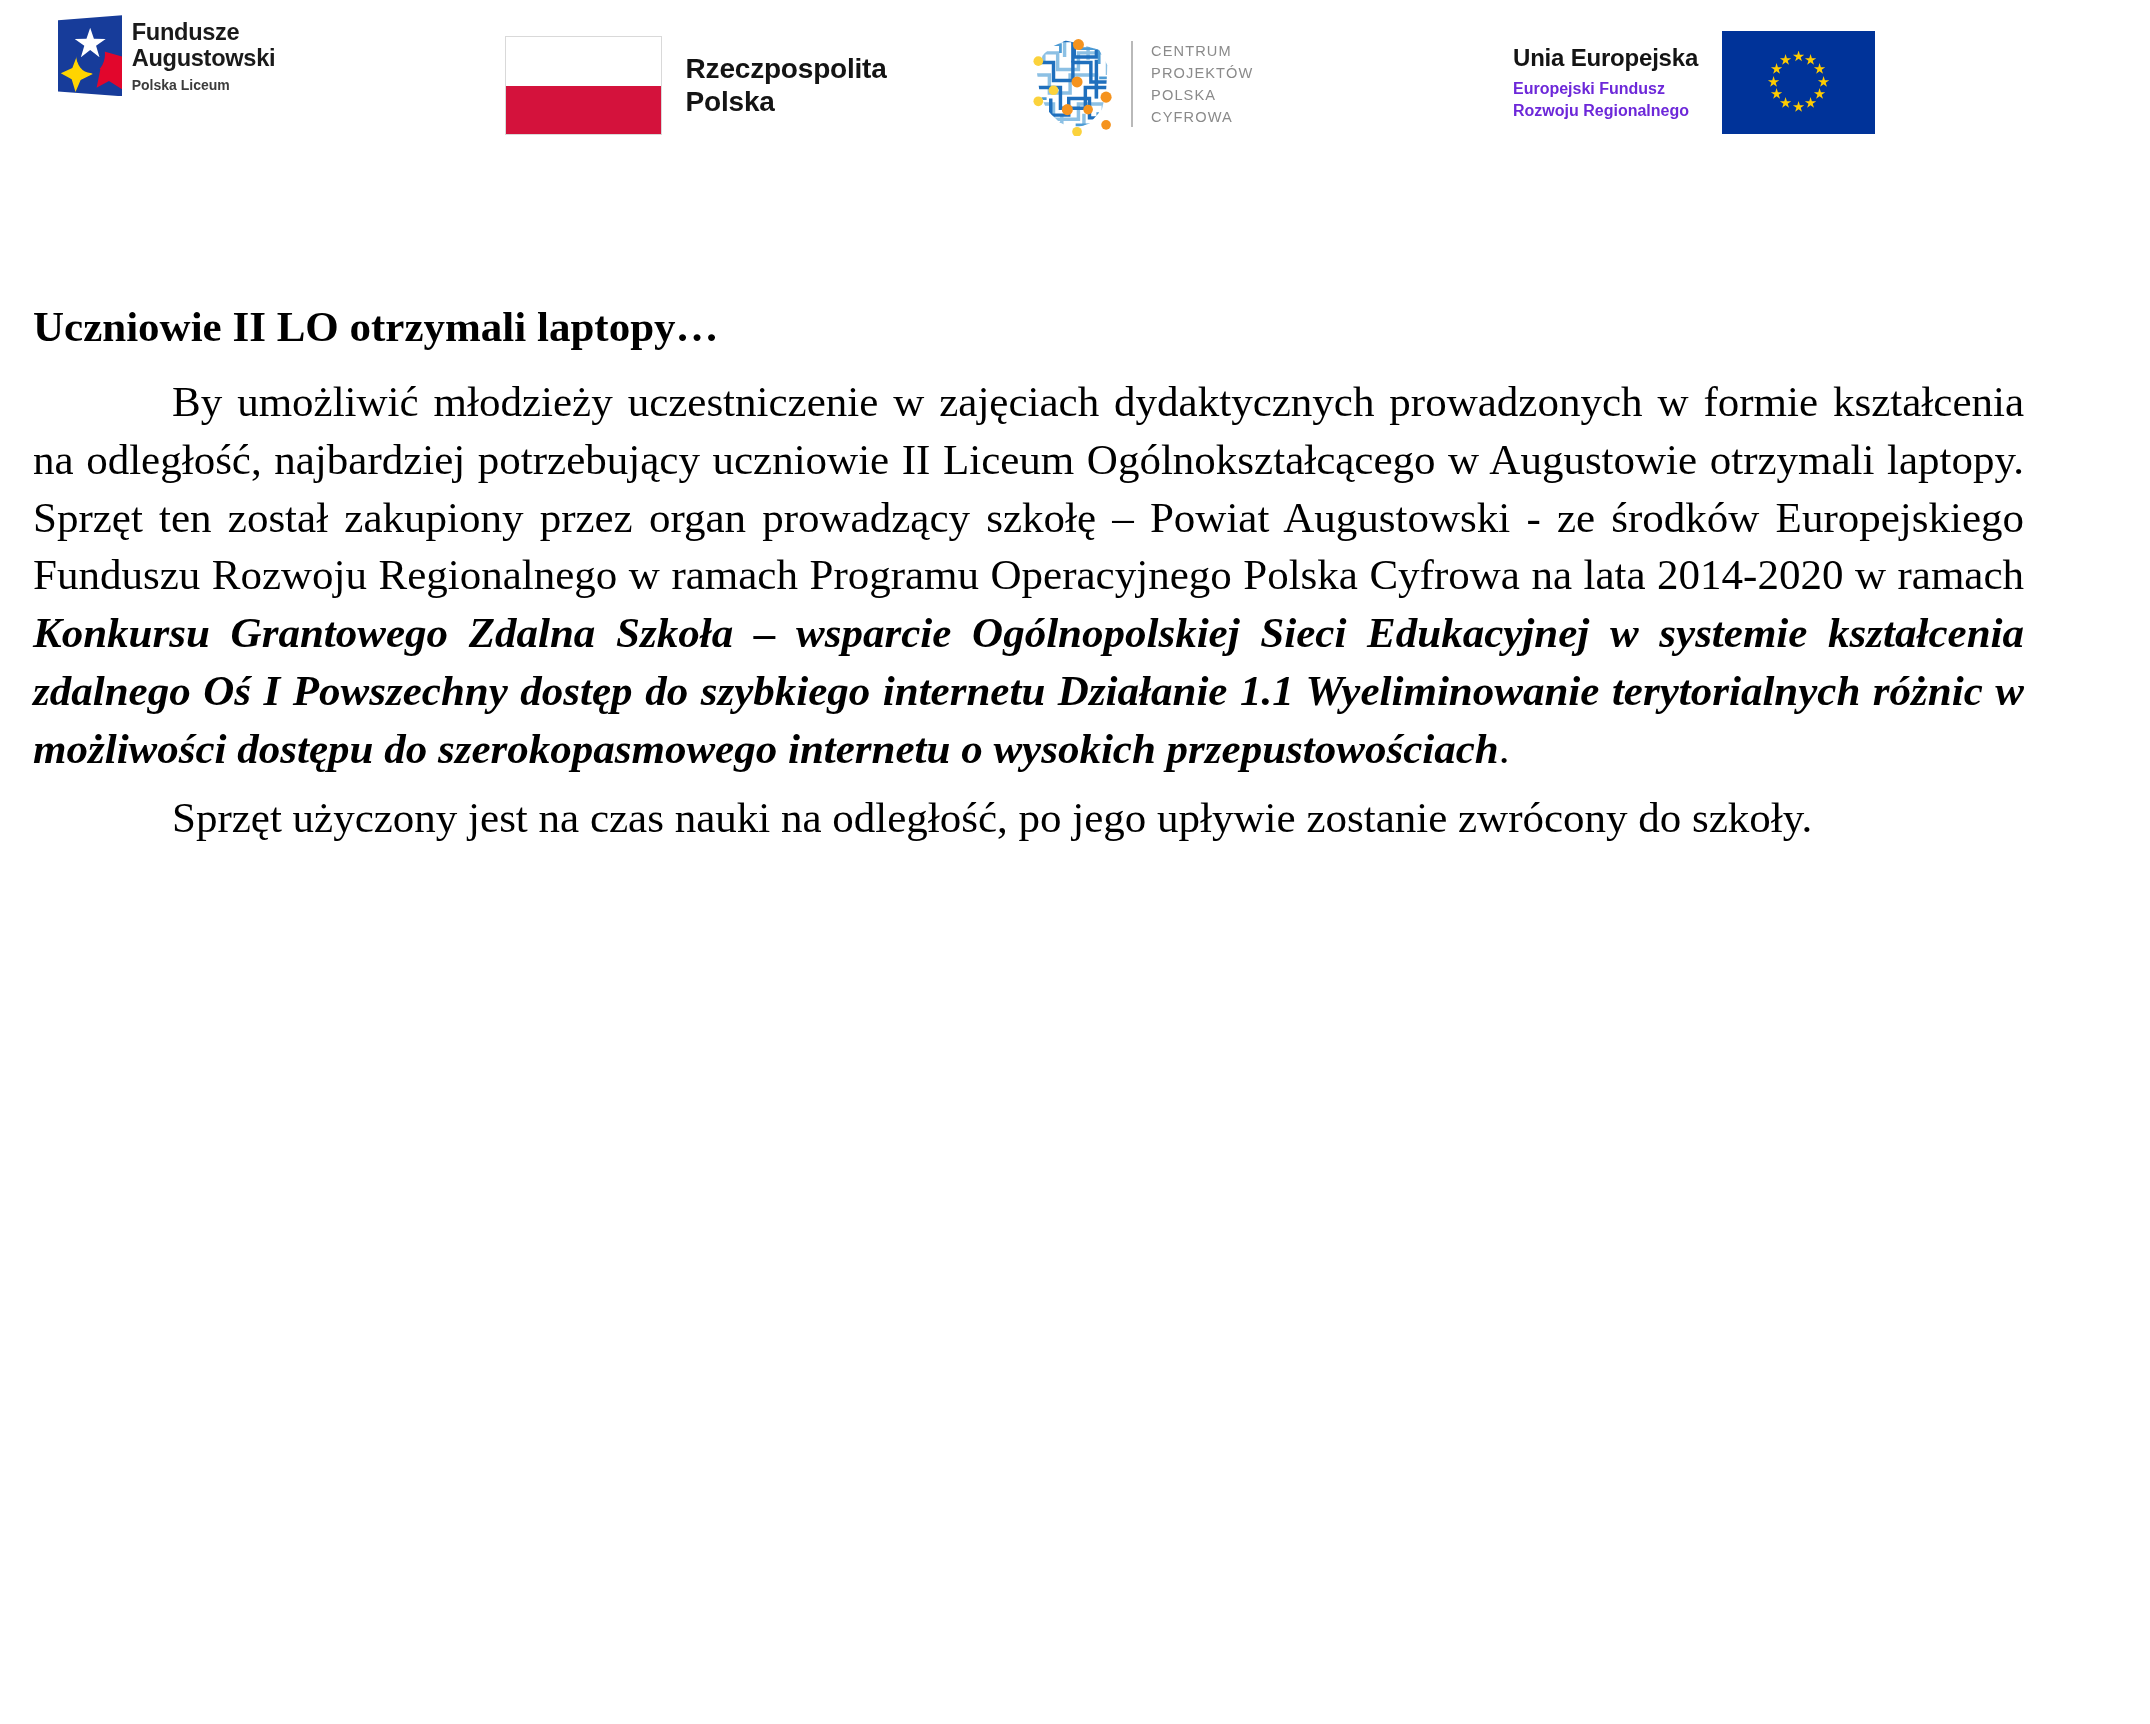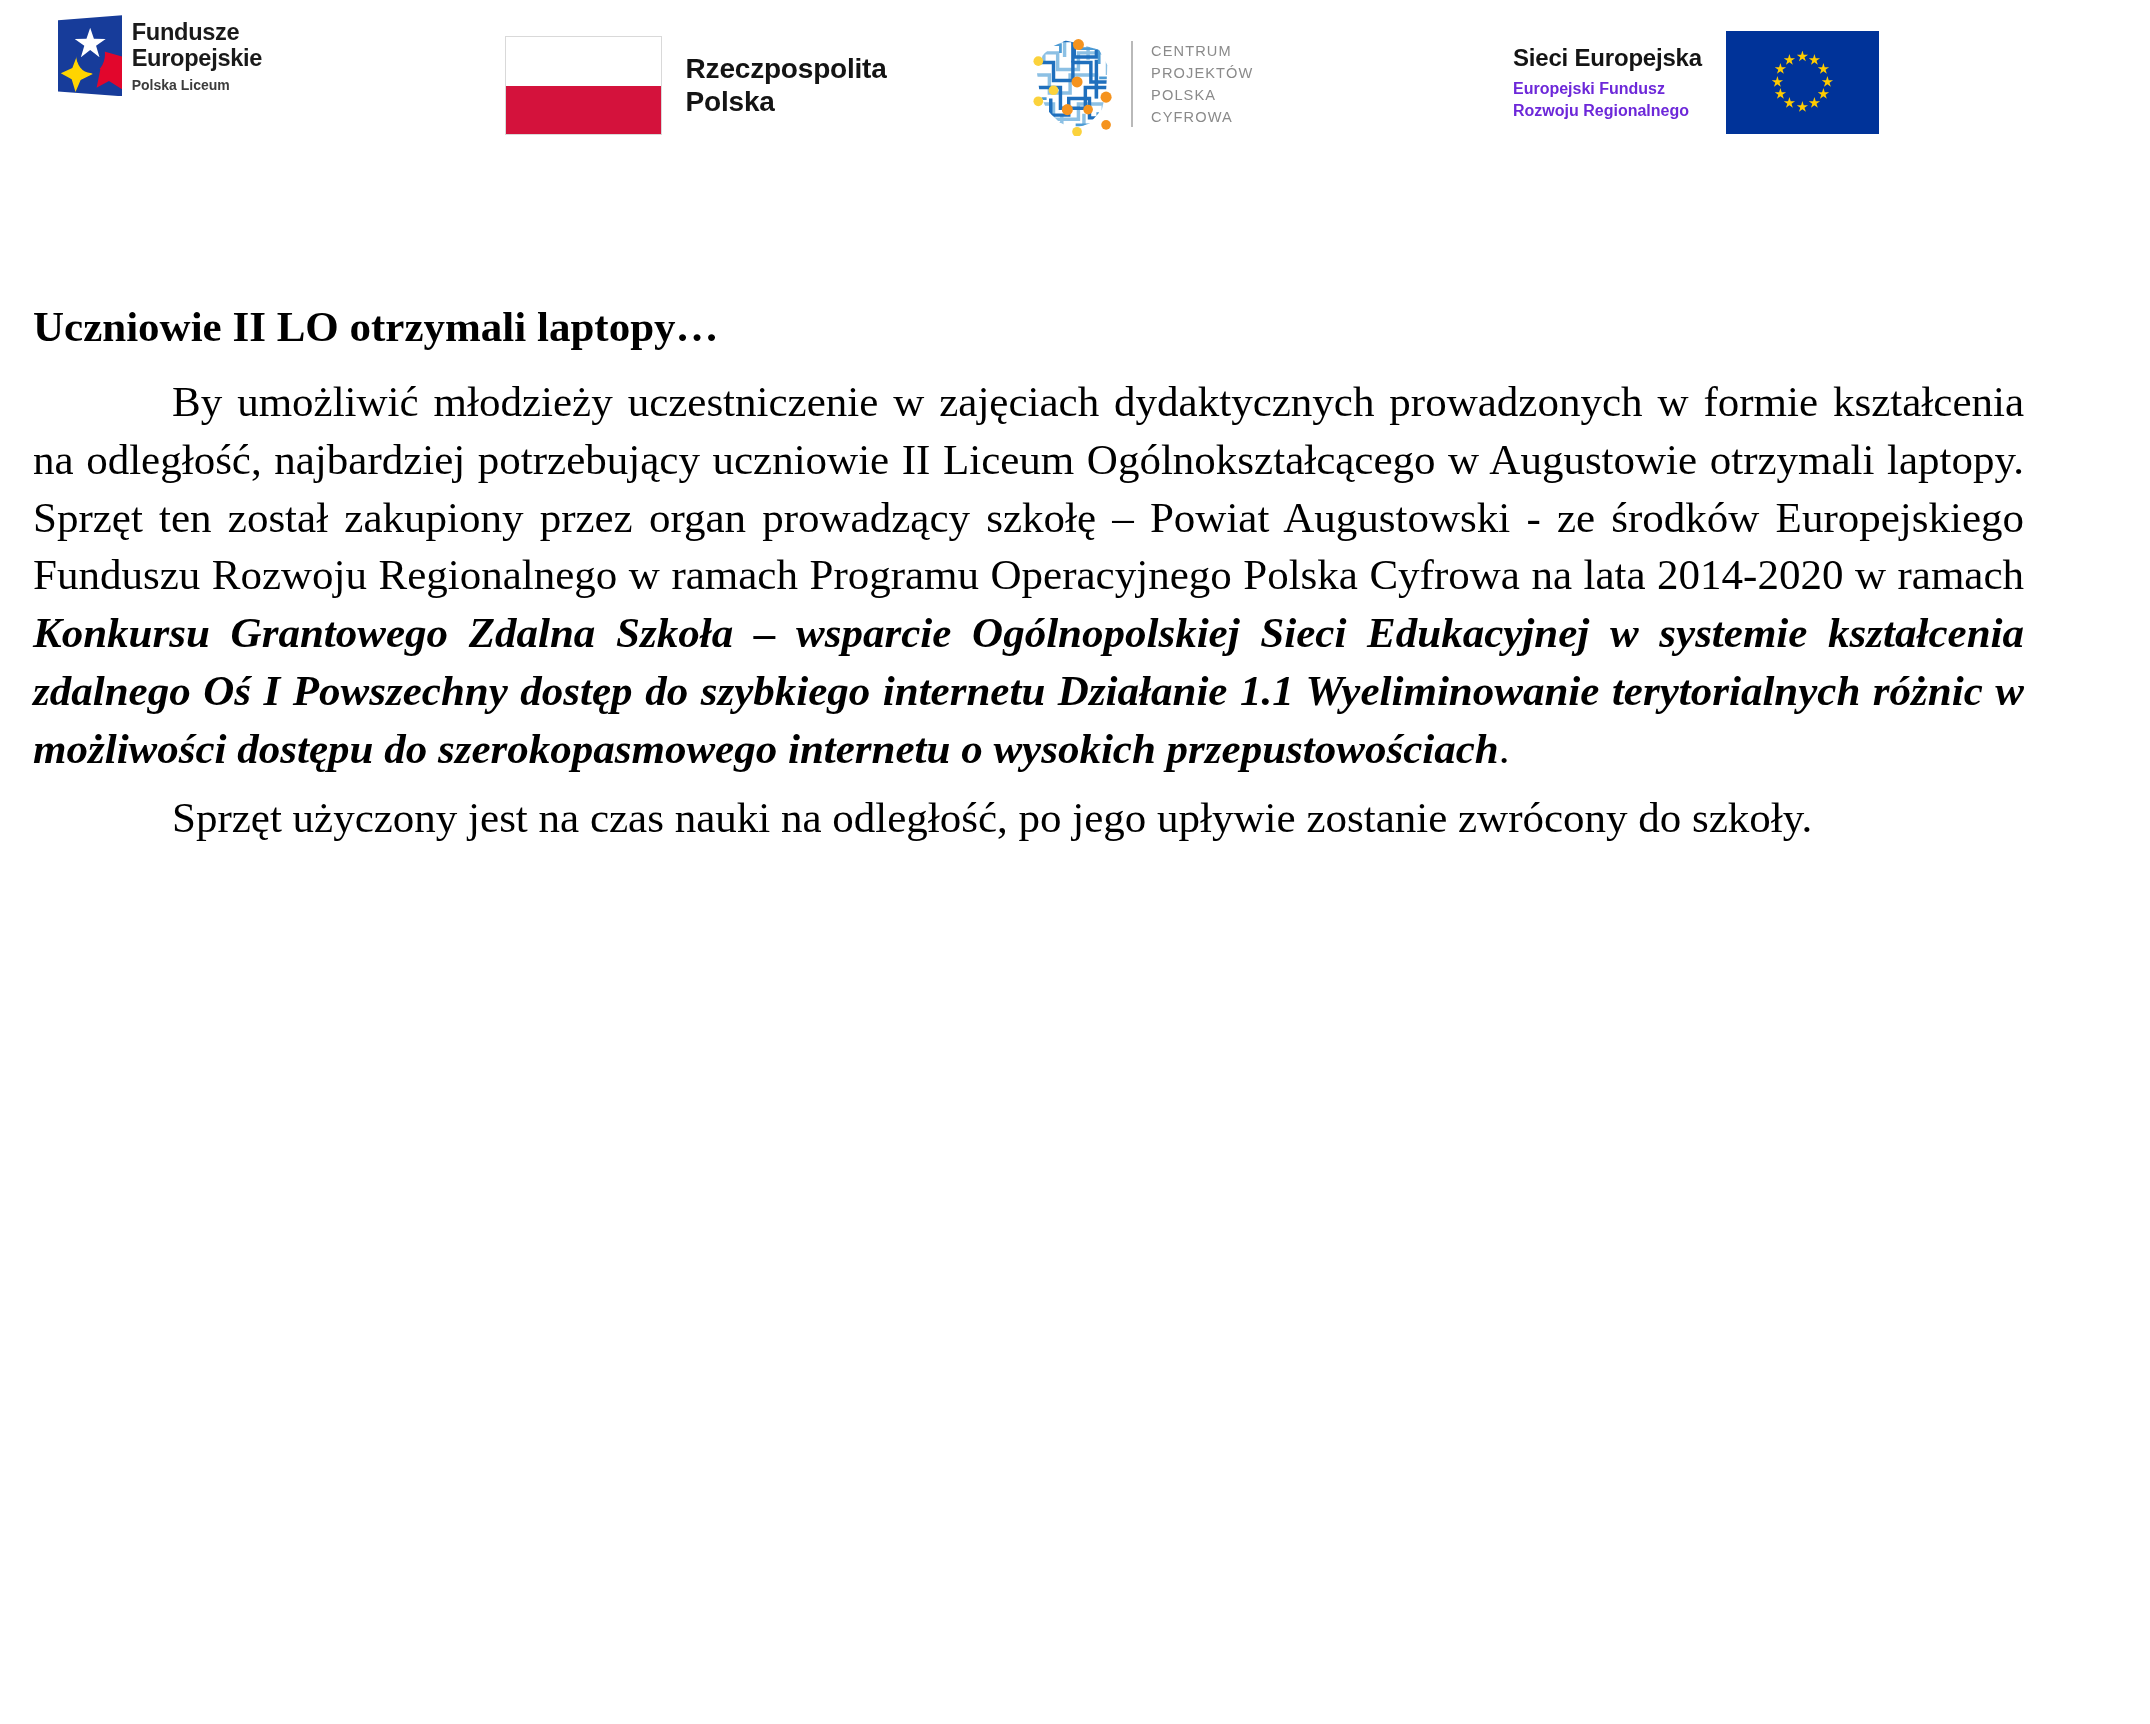--- a/index.html
+++ b/index.html
@@ -218,21 +218,21 @@
   <div class="logo-block" id="logo-fe">
     <div class="fe-mark">
       <div class="fe-quad"></div>
       <div class="fe-yellow"></div>
       <div class="fe-red"></div>
       <div class="fe-blue-circle"></div>
       <div class="fe-star"></div>
     </div>
     <div class="fe-words">
       <div class="l1">Fundusze</div>
-      <div class="l2">Europejskie</div>
+      <div class="l2">Augustowski</div>
       <div class="l3">Polska Liceum</div>
     </div>
   </div>
 
   <div class="logo-block" id="logo-rp">
     <div class="pl-flag"></div>
     <div class="rp-words">
       <div class="l1">Rzeczpospolita</div>
       <div class="l2">Polska</div>
     </div>
@@ -286,21 +286,21 @@
     <div class="cppc-words">
       <div>CENTRUM</div>
       <div>PROJEKTÓW</div>
       <div>POLSKA</div>
       <div>CYFROWA</div>
     </div>
   </div>
 
   <div class="logo-block" id="logo-ue">
     <div class="ue-words">
-      <div class="l1">Sieci Europejska</div>
+      <div class="l1">Unia Europejska</div>
       <div class="l2">Europejski Fundusz</div>
       <div class="l3">Rozwoju Regionalnego</div>
     </div>
     <div class="ue-flag">
       <div class="ue-star" style="left:71px; top:19.5px;"></div>
       <div class="ue-star" style="left:83px; top:23px;"></div>
       <div class="ue-star" style="left:92px; top:32px;"></div>
       <div class="ue-star" style="left:96px; top:45px;"></div>
       <div class="ue-star" style="left:92px; top:57px;"></div>
       <div class="ue-star" style="left:83px; top:66px;"></div>

